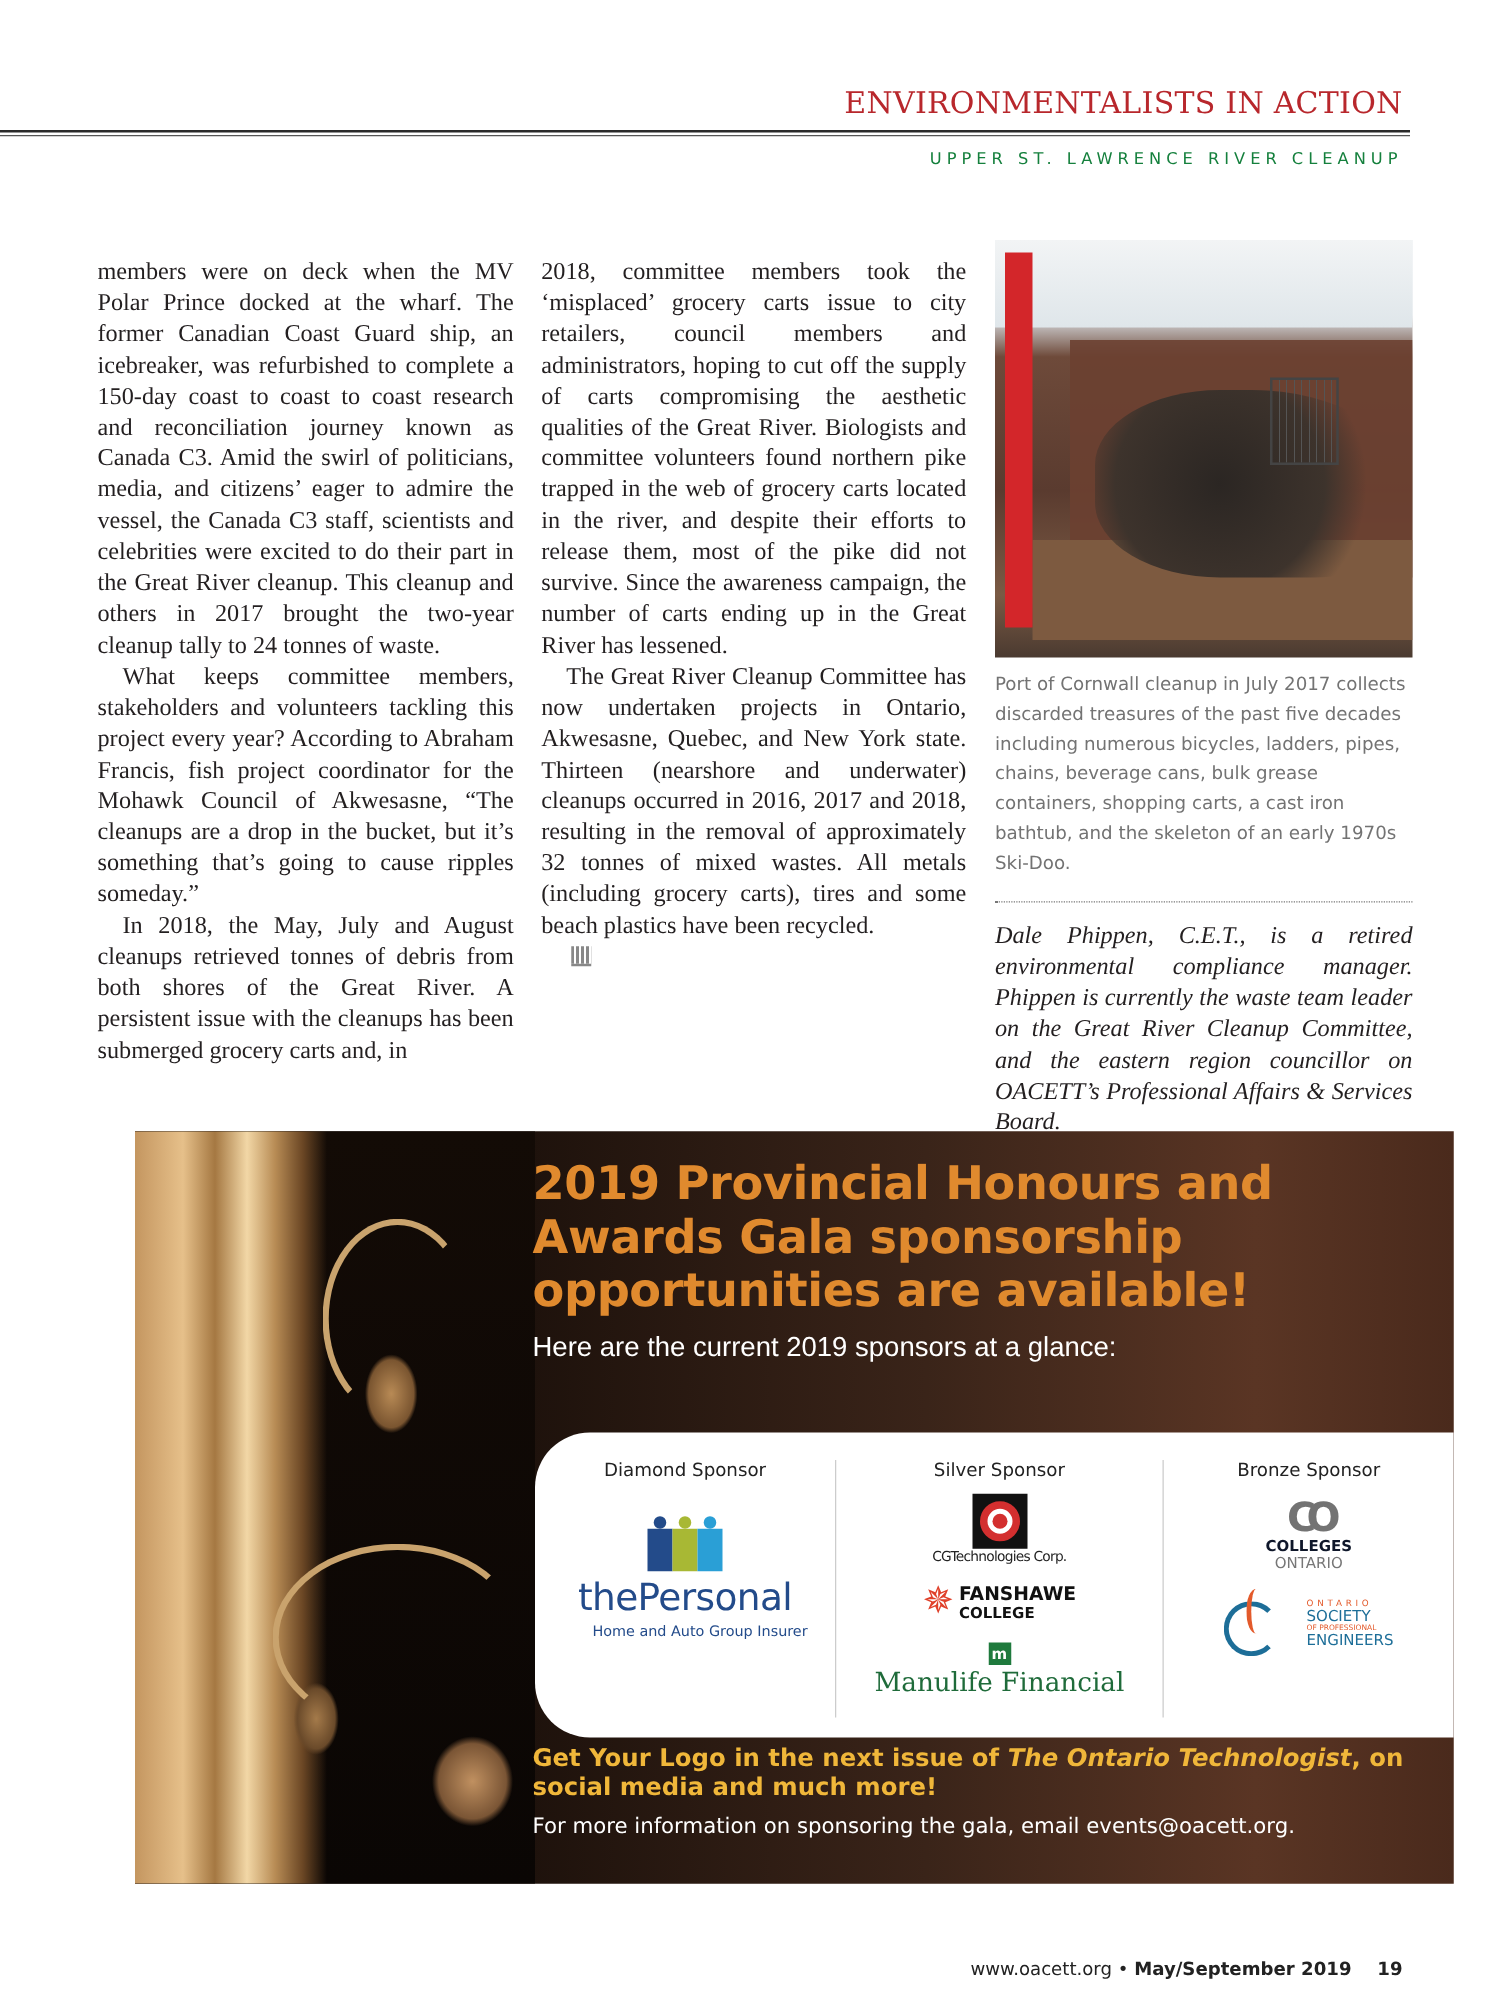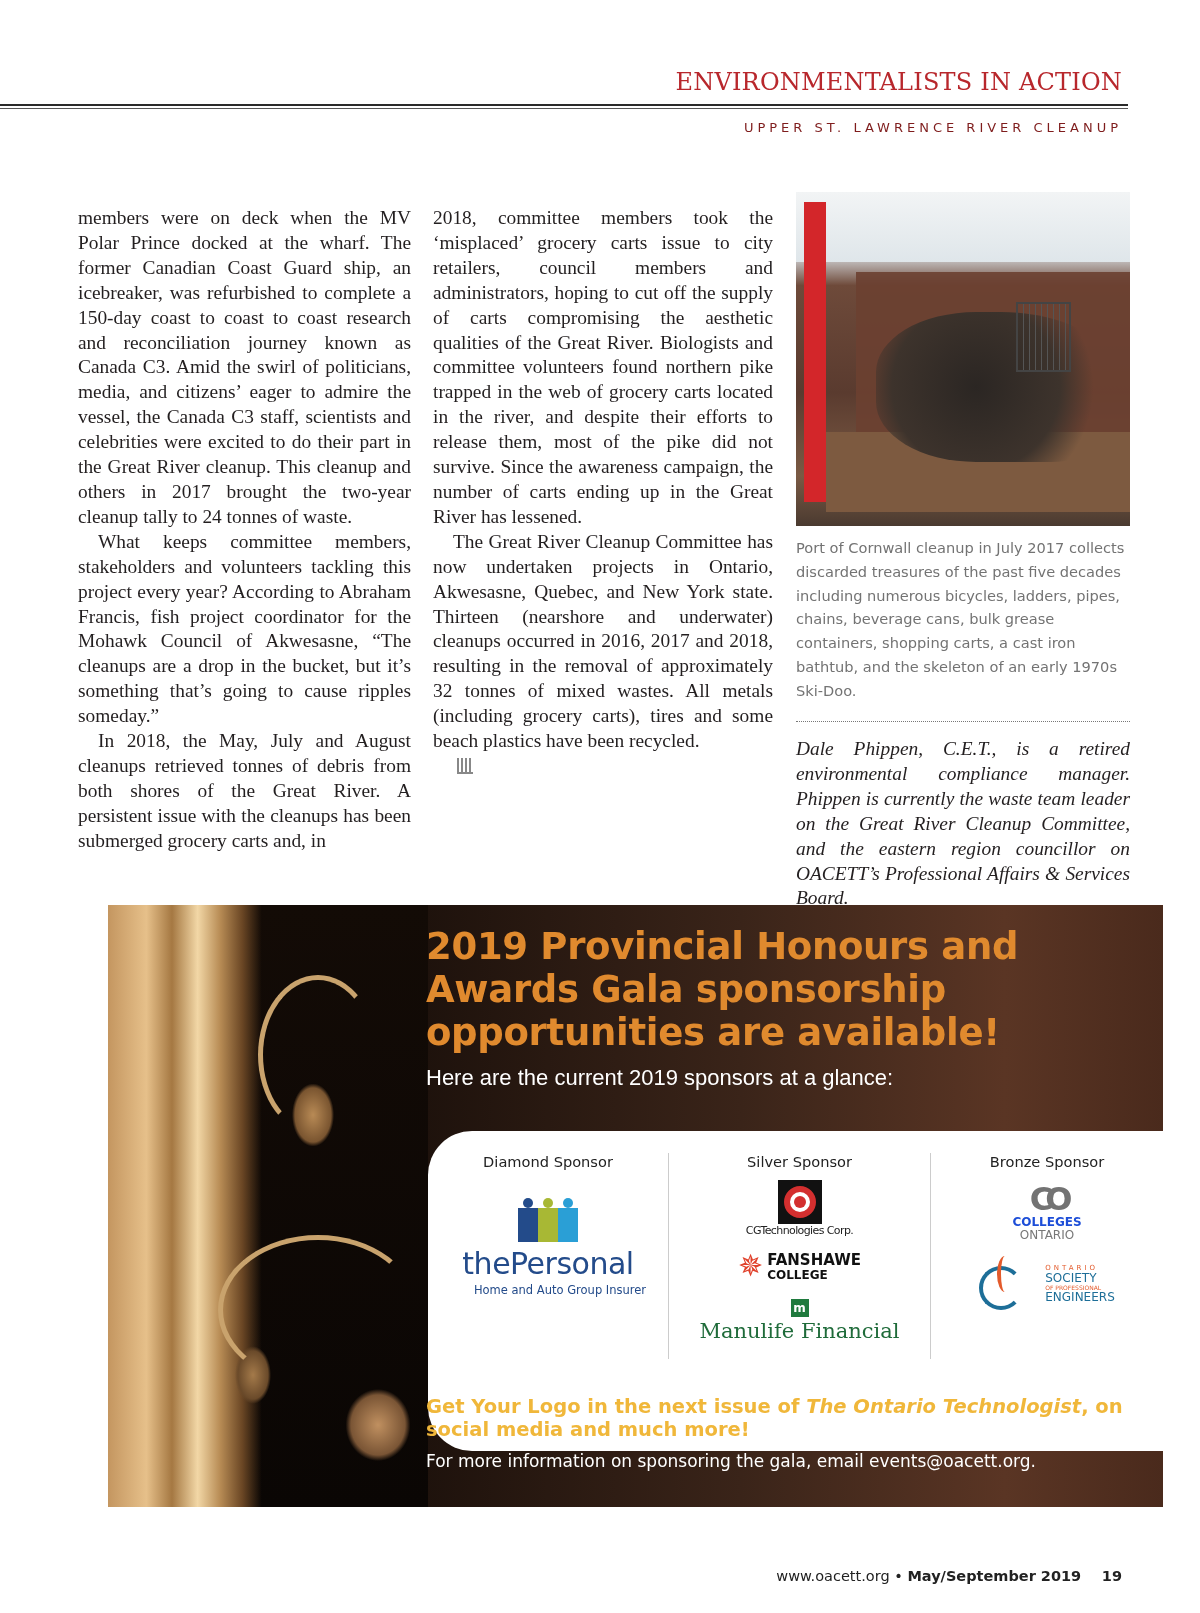--- a/index.html
+++ b/index.html
@@ -11,21 +11,21 @@
     position: absolute; right: 78px; top: 68px;
     font-family: "DejaVu Serif", serif; font-size: 24px; color: #b8272c;
     letter-spacing: 0.2px;
   }
   .header-rule {
     position: absolute; left: 0; top: 104px; width: 1128px; height: 5px;
     border-top: 2px solid #2a2a2a; border-bottom: 1px solid #555;
   }
   .section-sub {
     position: absolute; right: 78px; top: 120px;
-    font-family: "DejaVu Sans", sans-serif; font-size: 13px; letter-spacing: 4px; color: #7f1d1d;
+    font-family: "DejaVu Sans", sans-serif; font-size: 13px; letter-spacing: 4px; color: #15803d;
   }
 
   
   .col {
     position: absolute; top: 206px; font-size: 19.4px; line-height: 24.9px; text-align: justify;
   }
   .col p { text-indent: 0; }
   .col p.indent { text-indent: 20px; }
   .col-1 { left: 78px; width: 333px; }
   .col-2 { left: 433px; width: 340px; }
@@ -80,21 +80,21 @@
   .ad-title {
     position: absolute; left: 318px; top: 20px; width: 720px;
     font-family: "DejaVu Sans", sans-serif; font-weight: bold; font-size: 37px; line-height: 43px; color: #e08a2e;
     letter-spacing: -0.3px;
   }
   .ad-sub {
     position: absolute; left: 318px; top: 160px;
     font-family: Liberation Sans, sans-serif; font-size: 22px; color: #ffffff;
   }
   .sponsor-panel {
-    position: absolute; left: 320px; top: 226px; width: 735px; height: 320px;
+    position: absolute; left: 320px; top: 241px; width: 735px; height: 244px;
     background: #ffffff; border-radius: 44px 0 0 44px;
   }
   .tier { position: absolute; top: 0; height: 250px; text-align: center; }
   .tier-title { font-family: "DejaVu Sans", sans-serif; font-size: 14.6px; color: #222; margin-top: 22px; }
   .tier-diamond { left: 0; width: 240px; }
   .tier-silver { left: 240px; width: 262px; border-left: 1px solid #ccc; margin-top: 22px; height: 206px; top: 0; }
   .tier-silver .tier-title { margin-top: 0; }
   .tier-bronze { left: 502px; width: 233px; border-left: 1px solid #ccc; margin-top: 22px; height: 206px; }
   .tier-bronze .tier-title { margin-top: 0; }
 
@@ -110,21 +110,21 @@
   .cg-name { font-family: "DejaVu Sans", sans-serif; font-size: 11px; color: #222; letter-spacing: -0.6px; }
   .fan { display: flex; align-items: center; justify-content: center; margin-top: 14px; gap: 4px; }
   .fan-icon { color: #e0402a; font-size: 30px; line-height: 30px; }
   .fan-text { text-align: left; font-family: "DejaVu Sans", sans-serif; font-weight: bold; color: #111; }
   .fan-text .l1 { font-size: 15px; line-height: 17px; text-align: right; }
   .fan-text .l2 { font-size: 12px; line-height: 12px; }
   .manu-icon { width: 18px; height: 18px; background: #1f7a3d; margin: 18px auto 2px; color: #fff; font-size: 12px; line-height: 18px; font-weight: bold; font-family: "DejaVu Sans", sans-serif; }
   .manu-name { font-family: "DejaVu Serif", serif; font-size: 21px; color: #1f6b3a; }
 
   .co-icon { font-family: "DejaVu Sans", sans-serif; font-size: 32px; font-weight: bold; color: #737373; line-height: 34px; margin-top: 12px; letter-spacing: -8px; }
-  .co-l1 { font-family: "DejaVu Sans", sans-serif; font-size: 12px; color: #1d4ed8; line-height: 13px; font-weight: bold; }
+  .co-l1 { font-family: "DejaVu Sans", sans-serif; font-size: 12px; color: #0f172a; line-height: 13px; font-weight: bold; }
   .co-l2 { font-family: "DejaVu Sans", sans-serif; font-size: 12px; color: #777; line-height: 13px; }
   .ospe { display: flex; align-items: center; justify-content: center; margin-top: 14px; gap: 22px; }
   .ospe-icon { position: relative; width: 44px; height: 54px; }
   .ospe-icon .c { position: absolute; left: 0; top: 10px; width: 44px; height: 44px; border: 4px solid #1d6e98; border-radius: 50%; border-right-color: transparent; }
   .ospe-icon .s { position: absolute; left: 18px; top: 0; width: 16px; height: 36px; border-left: 4px solid #e35a2b; border-radius: 50% 0 0 50%; }
   .ospe-text { text-align: left; font-family: "DejaVu Sans", sans-serif; }
   .ospe-text .o { font-size: 7px; letter-spacing: 3px; color: #e35a2b; }
   .ospe-text .s1 { font-size: 12px; color: #1d6e98; line-height: 12px; }
   .ospe-text .s2 { font-size: 6px; color: #e35a2b; }
   .ospe-text .s3 { font-size: 12px; color: #1d6e98; line-height: 12px; }

